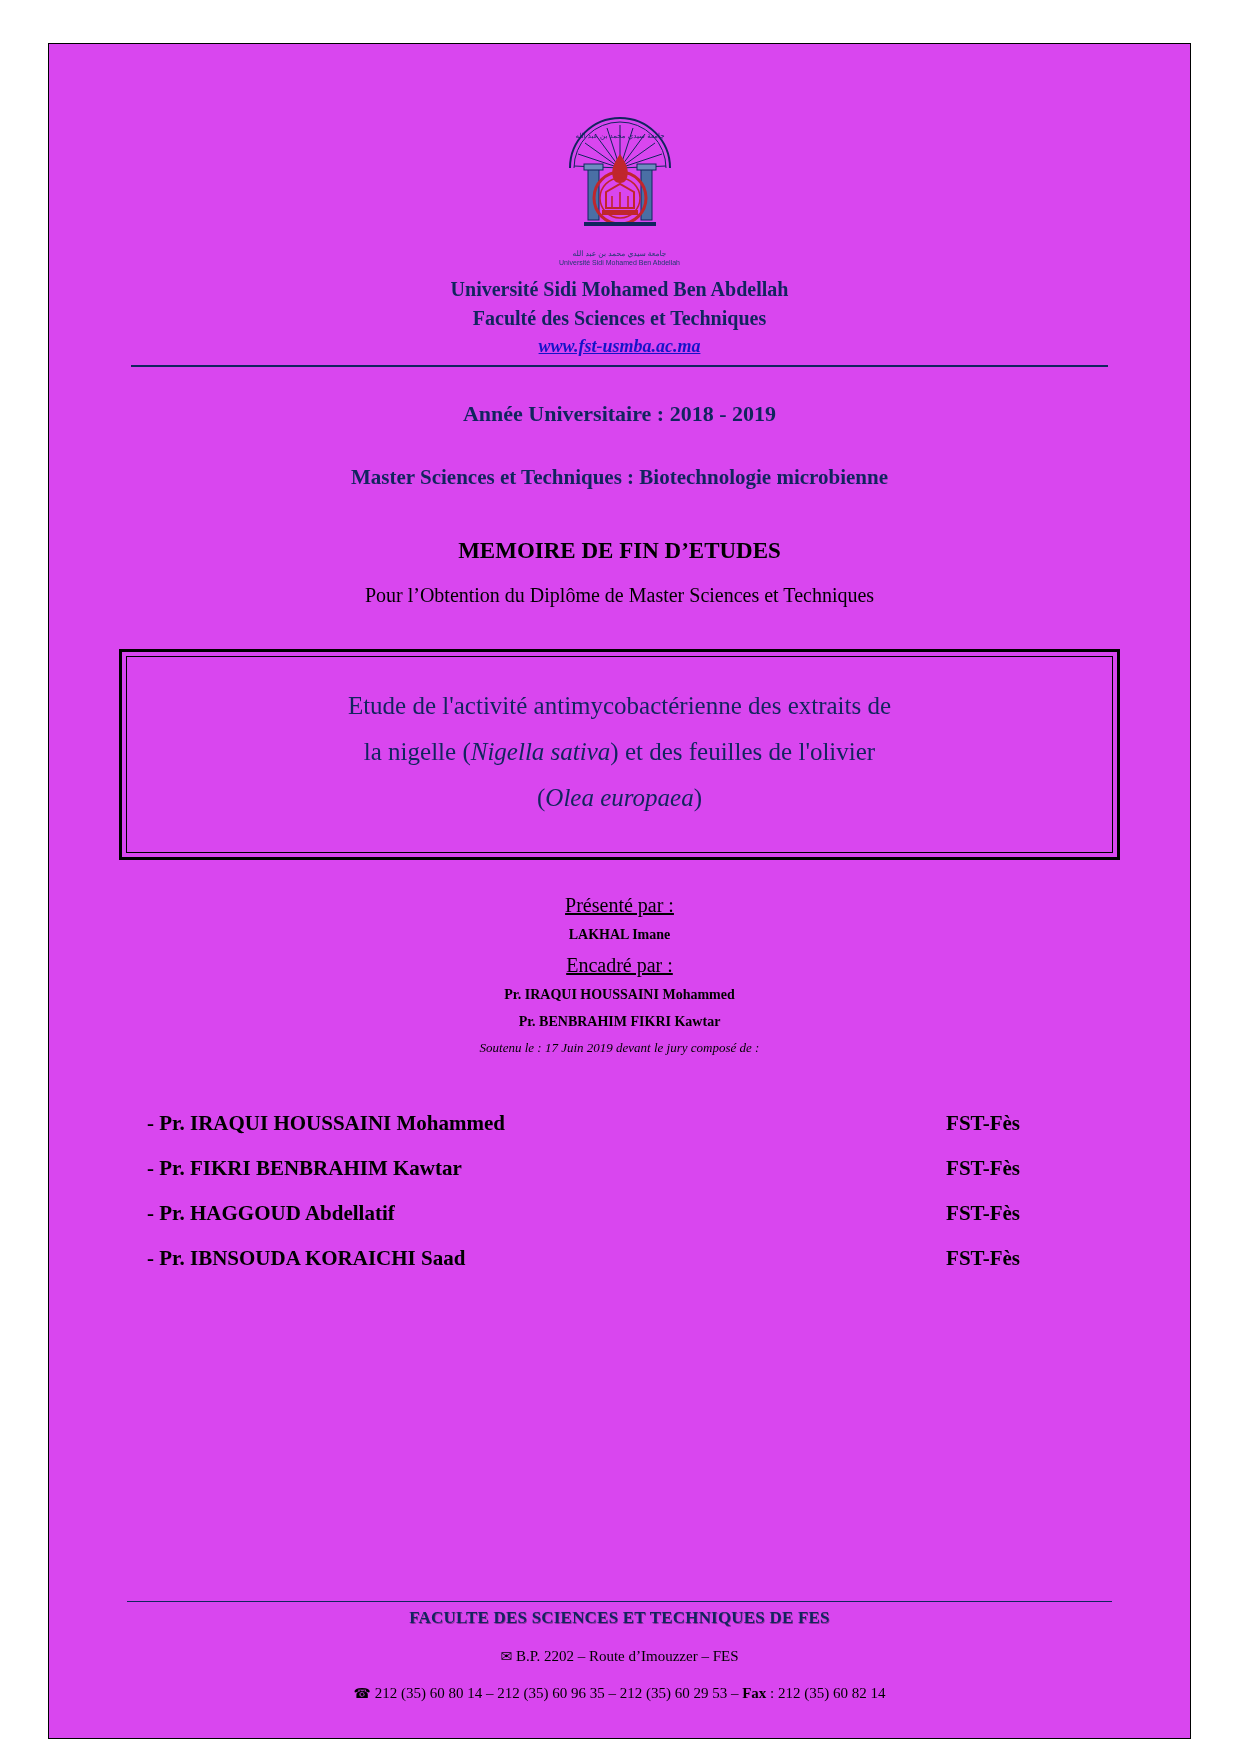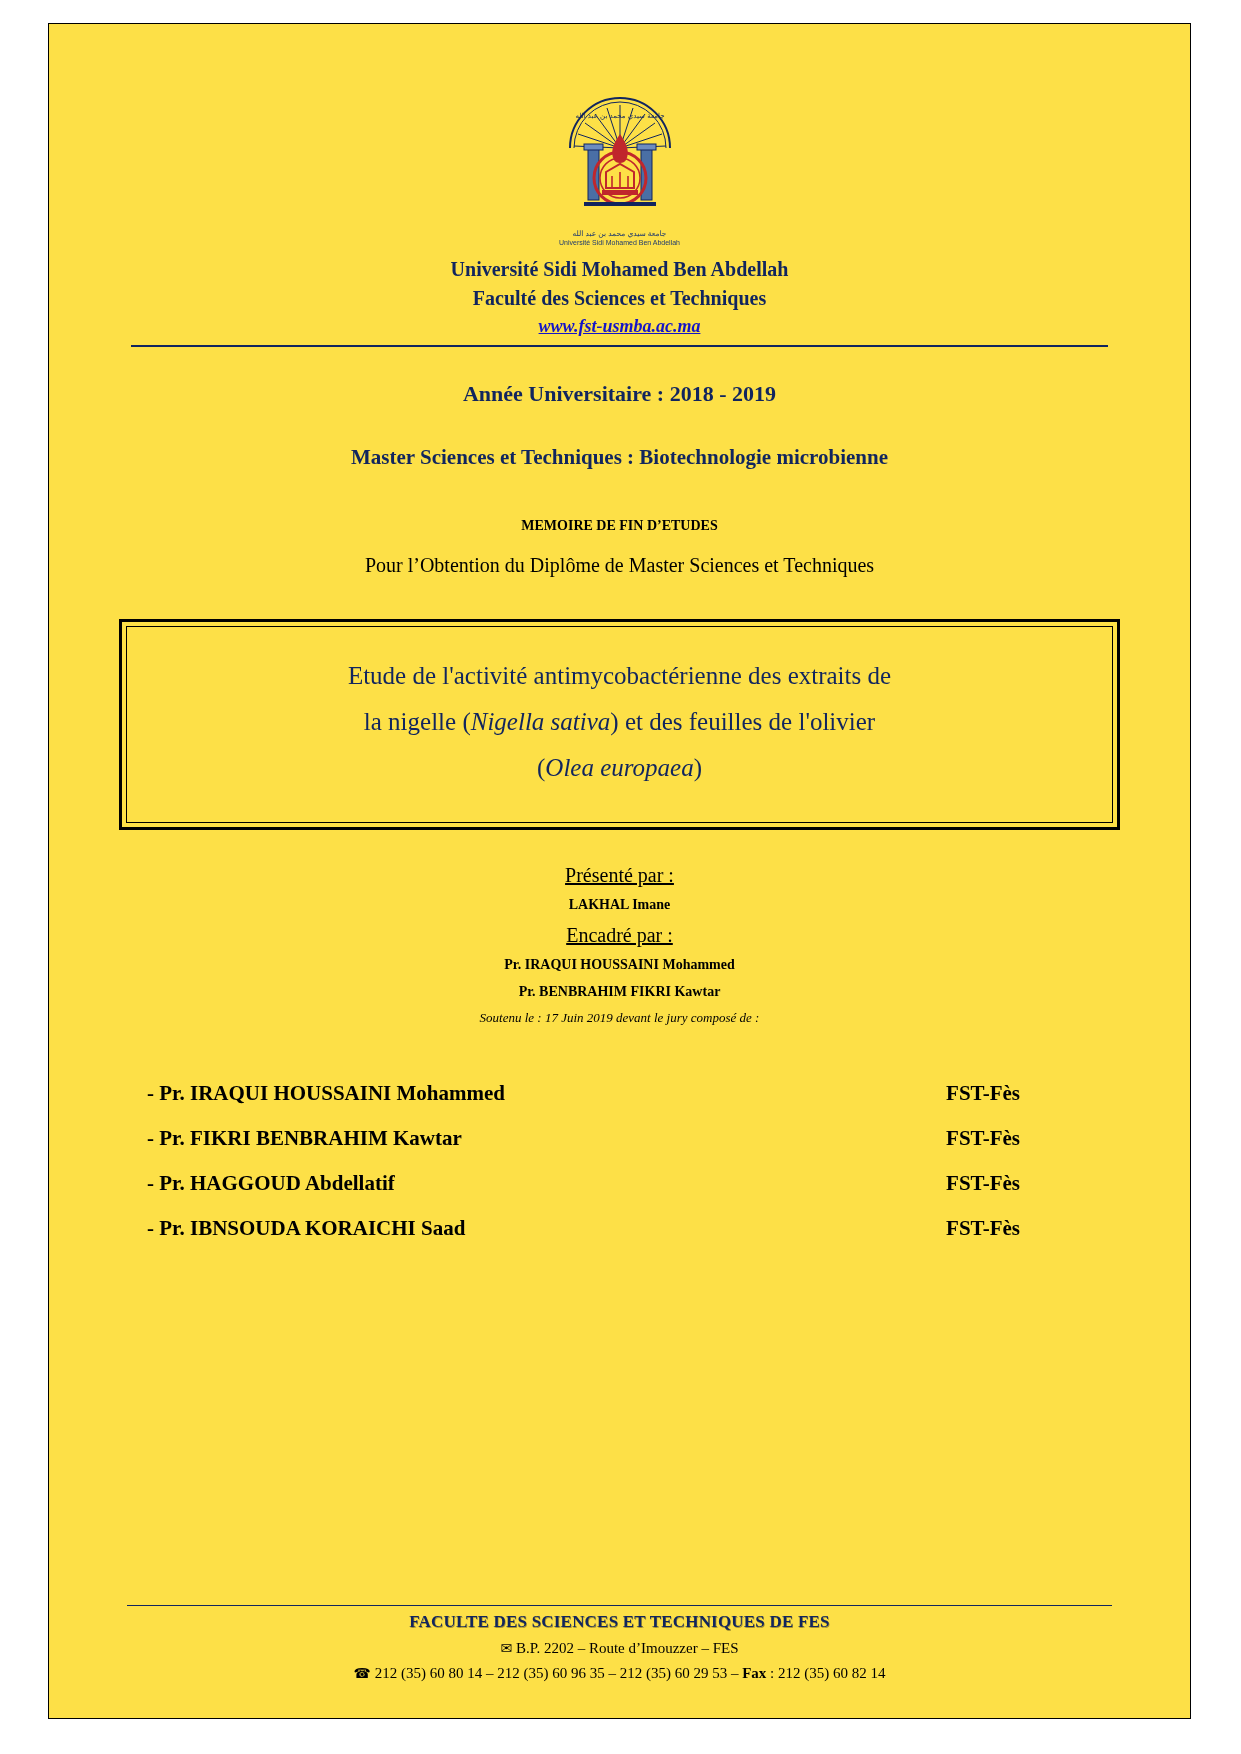--- a/index.html
+++ b/index.html
@@ -10,26 +10,26 @@
   body {
     width: 1241px;
     height: 1754px;
     font-family: "Liberation Serif", serif;
     color: #000000;
     position: relative;
   }
   .page {
     position: absolute;
     left: 48px;
-    top: 23px;
+    top: 43px;
     width: 1143px;
     height: 1696px;
     border: 1px solid #000;
     box-sizing: border-box;
-    background: #fde047;
+    background: #d946ef;
   }
   .inner {
     padding: 0 60px;
     box-sizing: border-box;
     width: 100%;
     height: 100%;
     position: relative;
   }
 
   
@@ -89,21 +89,21 @@
   }
   .master {
     text-align: center;
     font-size: 21px;
     font-weight: bold;
     color: #11255e;
     margin-top: 38px;
   }
   .memoire {
     text-align: center;
-    font-size: 14px;
+    font-size: 23px;
     font-weight: bold;
     color: #000;
     margin-top: 48px;
   }
   .pour {
     text-align: center;
     font-size: 20px;
     color: #000;
     margin-top: 20px;
   }
@@ -178,21 +178,21 @@
   .footer-title {
     font-size: 17px;
     font-weight: bold;
     color: #11255e;
     letter-spacing: .2px;
     text-shadow: 0.6px 0.6px 0 rgba(0,0,0,0.35);
   }
   .footer-line {
     font-size: 15px;
     color: #000;
-    margin-top: 8px;
+    margin-top: 20px;
   }
   .footer-line b { font-weight: bold; }
   .glyph { font-family: "DejaVu Sans", sans-serif; font-size: 14px; }
 </style>
 </head>
 <body>
 
 <div class="page">
   <div class="inner">
 

